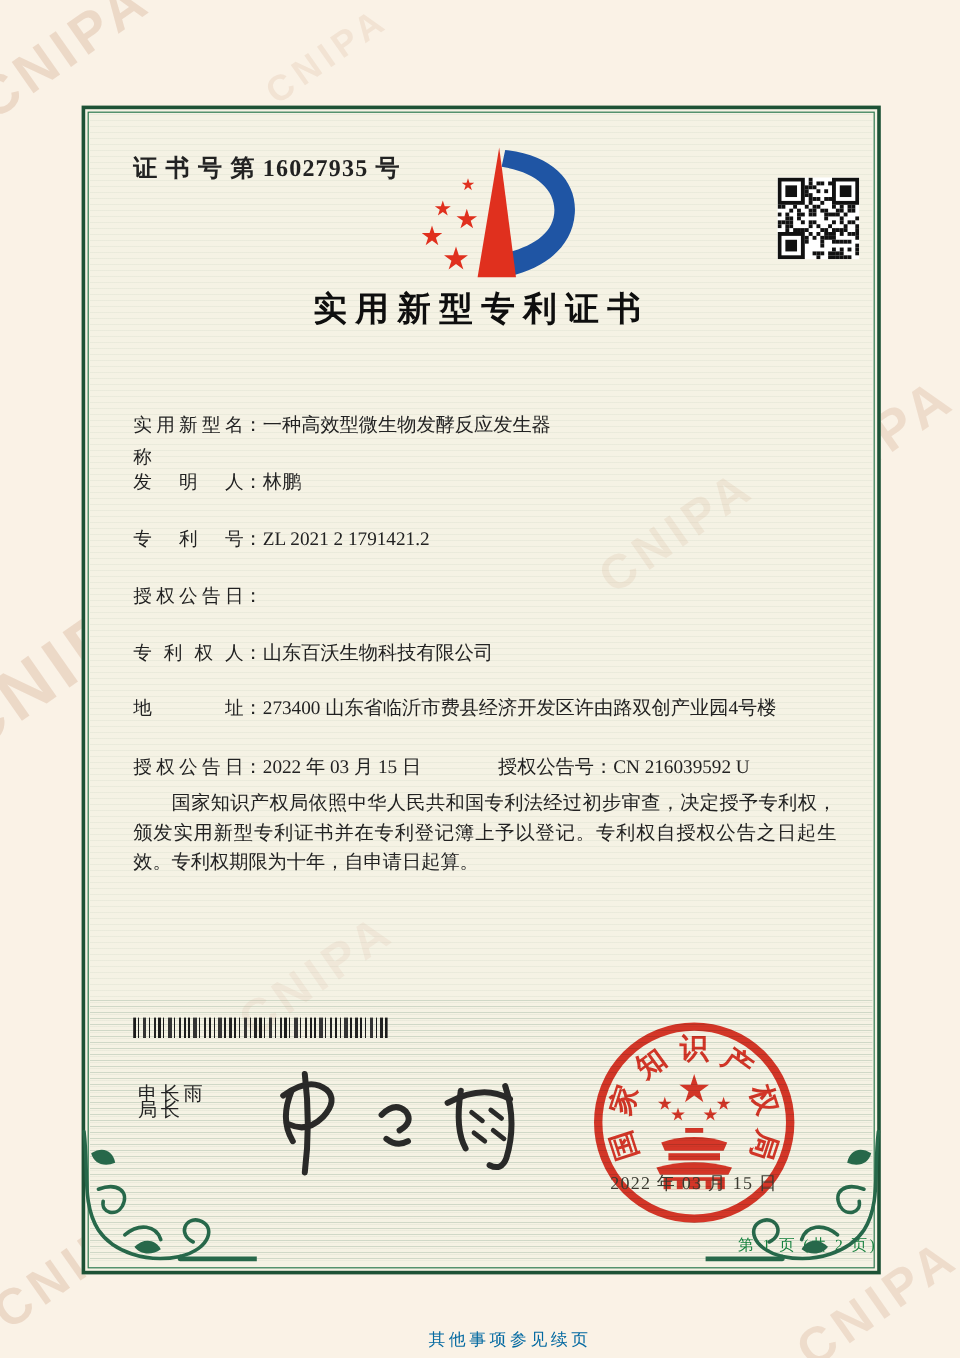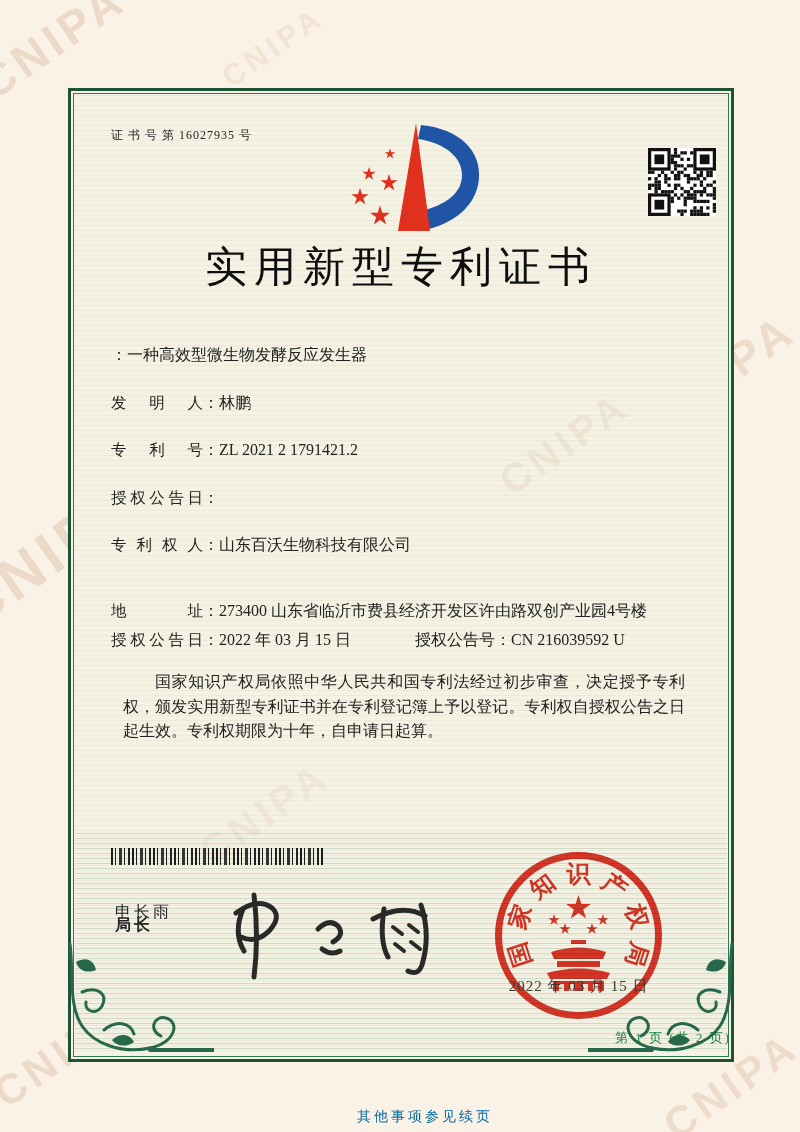--- a/index.html
+++ b/index.html
@@ -33,49 +33,49 @@
   }
   .stripes-all{
     position:absolute;inset:4px;pointer-events:none;
     background:repeating-linear-gradient(180deg,rgba(140,168,146,0.10) 0 1px,transparent 1px 5px);
   }
   .stripes-bottom{
     position:absolute;left:4px;right:4px;top:742px;height:218px;pointer-events:none;
     background:repeating-linear-gradient(180deg,rgba(122,156,132,0.30) 0 1px,transparent 1px 5px);
   }
   
-  .cert-no{position:absolute;left:40px;top:36px;font-size:12px;letter-spacing:1px;z-index:2;}
+  .cert-no{position:absolute;left:40px;top:36px;font-size:20px;letter-spacing:1px;z-index:2;font-weight:bold;}
   .logo{position:absolute;left:262px;top:28px;z-index:2;}
   .qr{position:absolute;left:577px;top:57px;width:68px;height:68px;background:#fff;z-index:2;}
   .title{
     position:absolute;left:0;top:148px;width:100%;text-align:center;
-    font-size:42px;font-weight:normal;letter-spacing:7px;color:#0e0e0e;z-index:2;
+    font-size:28px;font-weight:bold;letter-spacing:7px;color:#0e0e0e;z-index:2;
   }
   
   .row{position:absolute;left:40px;display:flex;font-size:16px;line-height:1.75;z-index:2;}
   .f-label{width:92px;font-size:15.5px;text-align:justify;text-align-last:justify;flex:none;}
   .f-colon{width:16px;flex:none;}
   .f-value{width:470px;}
-  .r0{top:250px}.r1{top:298px}.r2{top:345px}.r3{top:393px}.r4{top:440px}.r5{top:506px}.r6{top:535px}
+  .r0{top:250px}.r1{top:298px}.r2{top:345px}.r3{top:393px}.r4{top:440px}.r5{top:486px}.r6{top:535px}
   .grant-no{margin-left:64px;display:flex;}
   
   .paras{
     position:absolute;left:40px;top:567px;width:586px;font-size:16px;
     line-height:24.5px;text-align:justify;z-index:2;
   }
-  .paras p{margin:12px;text-indent:2em;}
+  .paras p{margin:0;text-indent:2em;}
   
   .barcode{
     position:absolute;left:40px;top:757px;width:212px;height:17px;z-index:3;
     background:repeating-linear-gradient(90deg,
       #1b1b1b 0 2px,transparent 2px 4px,#1b1b1b 4px 5px,transparent 5px 8px,
       #333 8px 11px,transparent 11px 13px,#1b1b1b 13px 14px,transparent 14px 17px,
       #222 17px 19px,transparent 19px 21px);
   }
-  .signer-title{position:absolute;left:44px;top:824px;font-size:16px;letter-spacing:3px;z-index:3;font-weight:bold;}
+  .signer-title{position:absolute;left:44px;top:824px;font-size:16px;letter-spacing:3px;z-index:3;}
   .signer-name{position:absolute;left:44px;top:811px;font-size:16px;letter-spacing:3px;z-index:3;}
   .signature{position:absolute;left:150px;top:798px;z-index:3;}
   .seal{position:absolute;left:420px;top:757px;width:175px;height:175px;z-index:3;opacity:.93;mix-blend-mode:multiply;}
   .seal-date{
     position:absolute;left:400px;top:886px;width:215px;text-align:center;
     font-size:15px;letter-spacing:1px;color:#3a3a30;z-index:4;
   }
   .page-num{position:absolute;left:0;top:938px;width:100%;text-align:right;font-size:13px;letter-spacing:2px;color:#15803d;z-index:3;}
   .flourish{position:absolute;bottom:-5px;z-index:3;}
   .fl-left{left:-7px;}
@@ -262,20 +262,21 @@
         <rect x="51.2" y="6.4" width="9.600000000000001" height="9.600000000000001" fill="#111"></rect>
         <rect x="0" y="44.800000000000004" width="22.400000000000002" height="22.400000000000002" fill="#111"></rect>
         <rect x="3.2" y="48" width="16" height="16" fill="#fff"></rect>
         <rect x="6.4" y="51.2" width="9.600000000000001" height="9.600000000000001" fill="#111"></rect>
       </svg>
   </div>
 
   <div class="title">实用新型专利证书</div>
 
   <div class="row r0">
+    <span class="f-label">实用新型名称</span>
       <span class="f-colon">：</span>
       <span class="f-value">一种高效型微生物发酵反应发生器</span>
   </div>
   <div class="row r1">
     <span class="f-label">发明人</span>
       <span class="f-colon">：</span>
       <span class="f-value">林鹏</span>
   </div>
   <div class="row r2">
     <span class="f-label">专利号</span>

